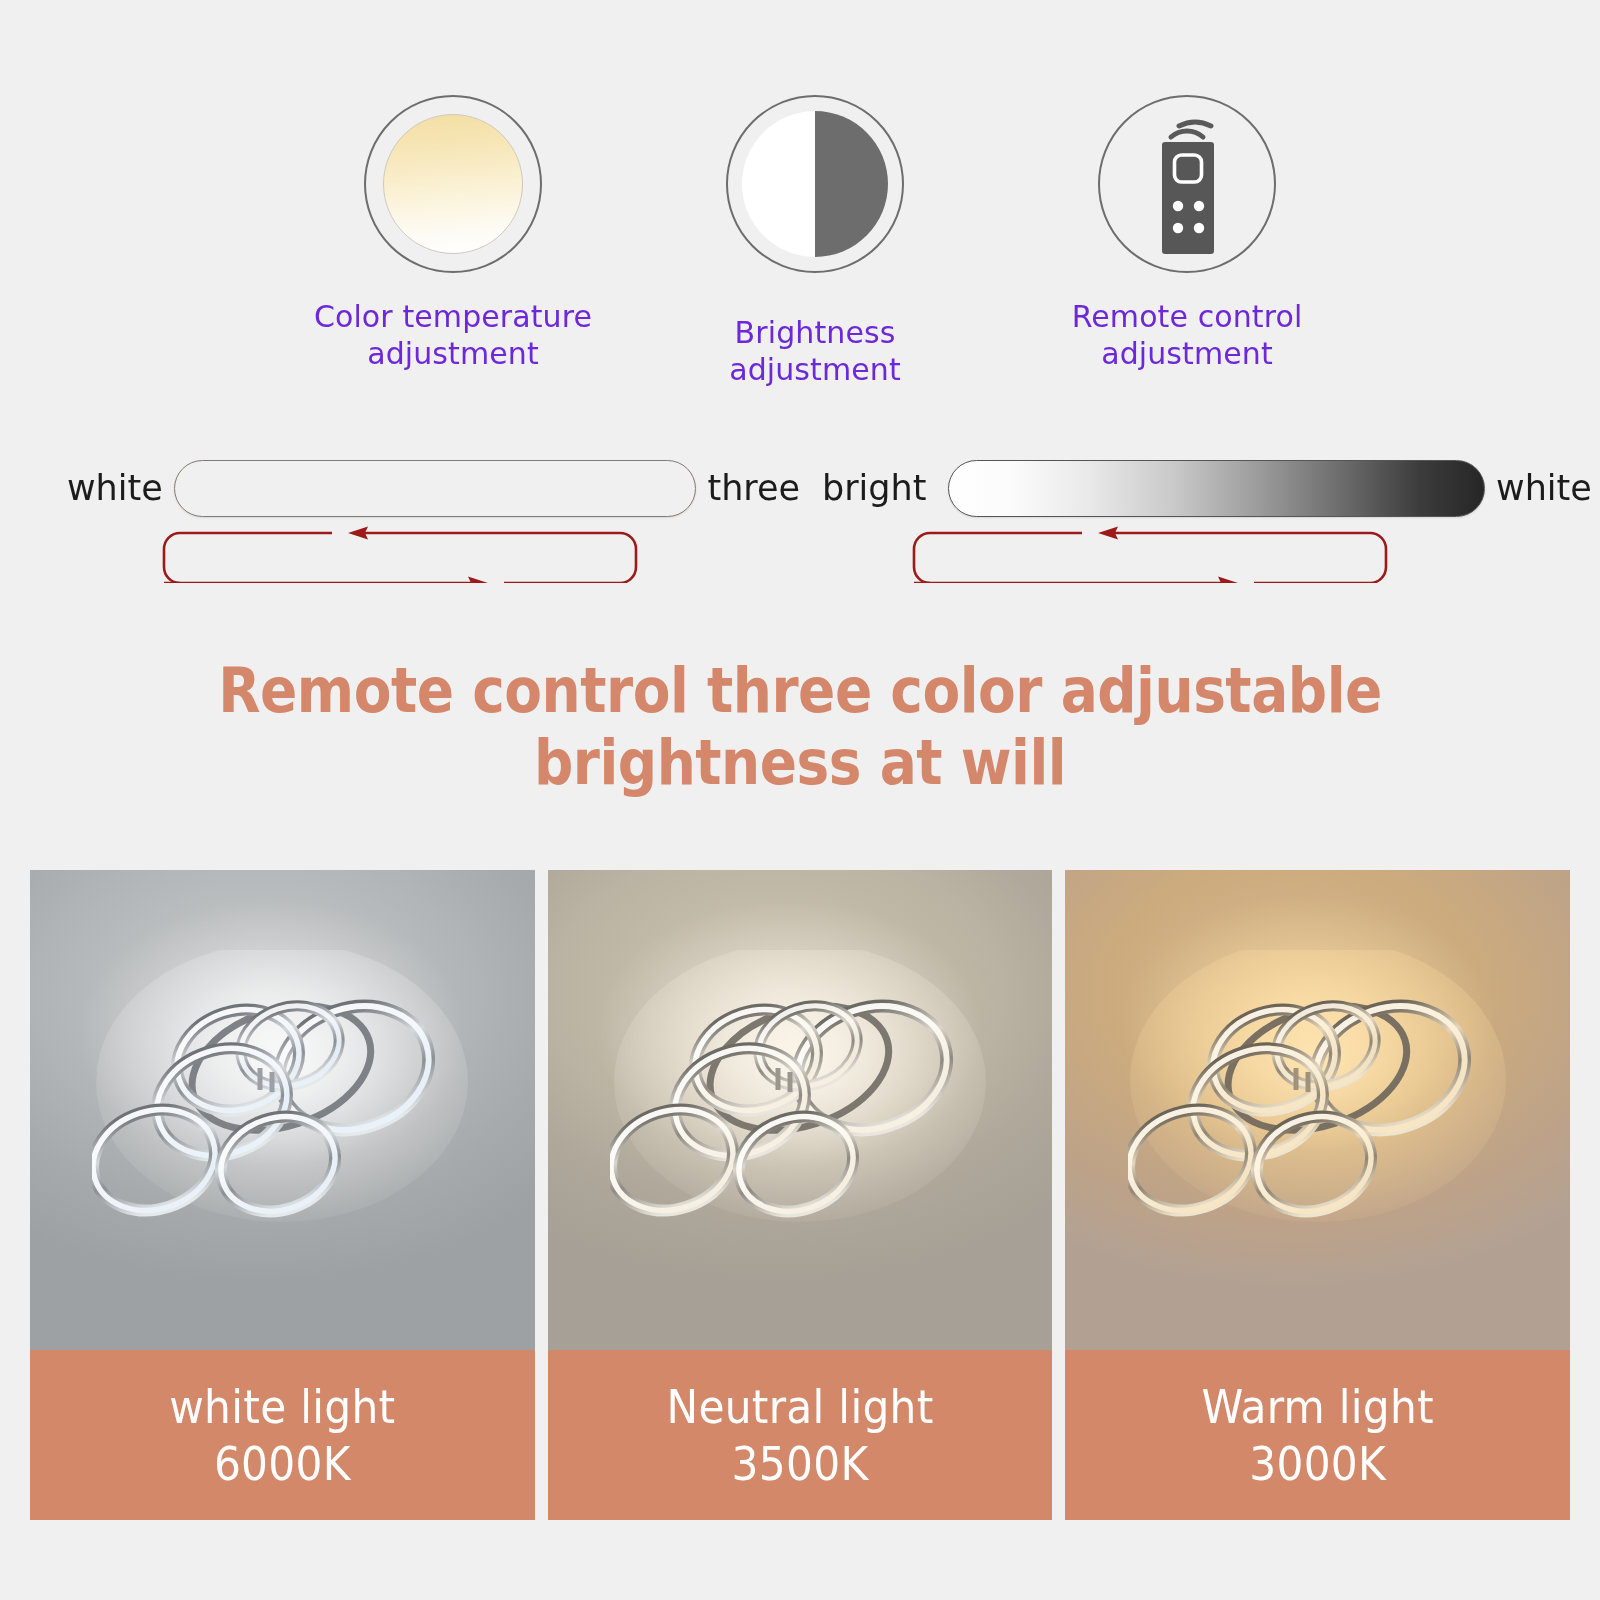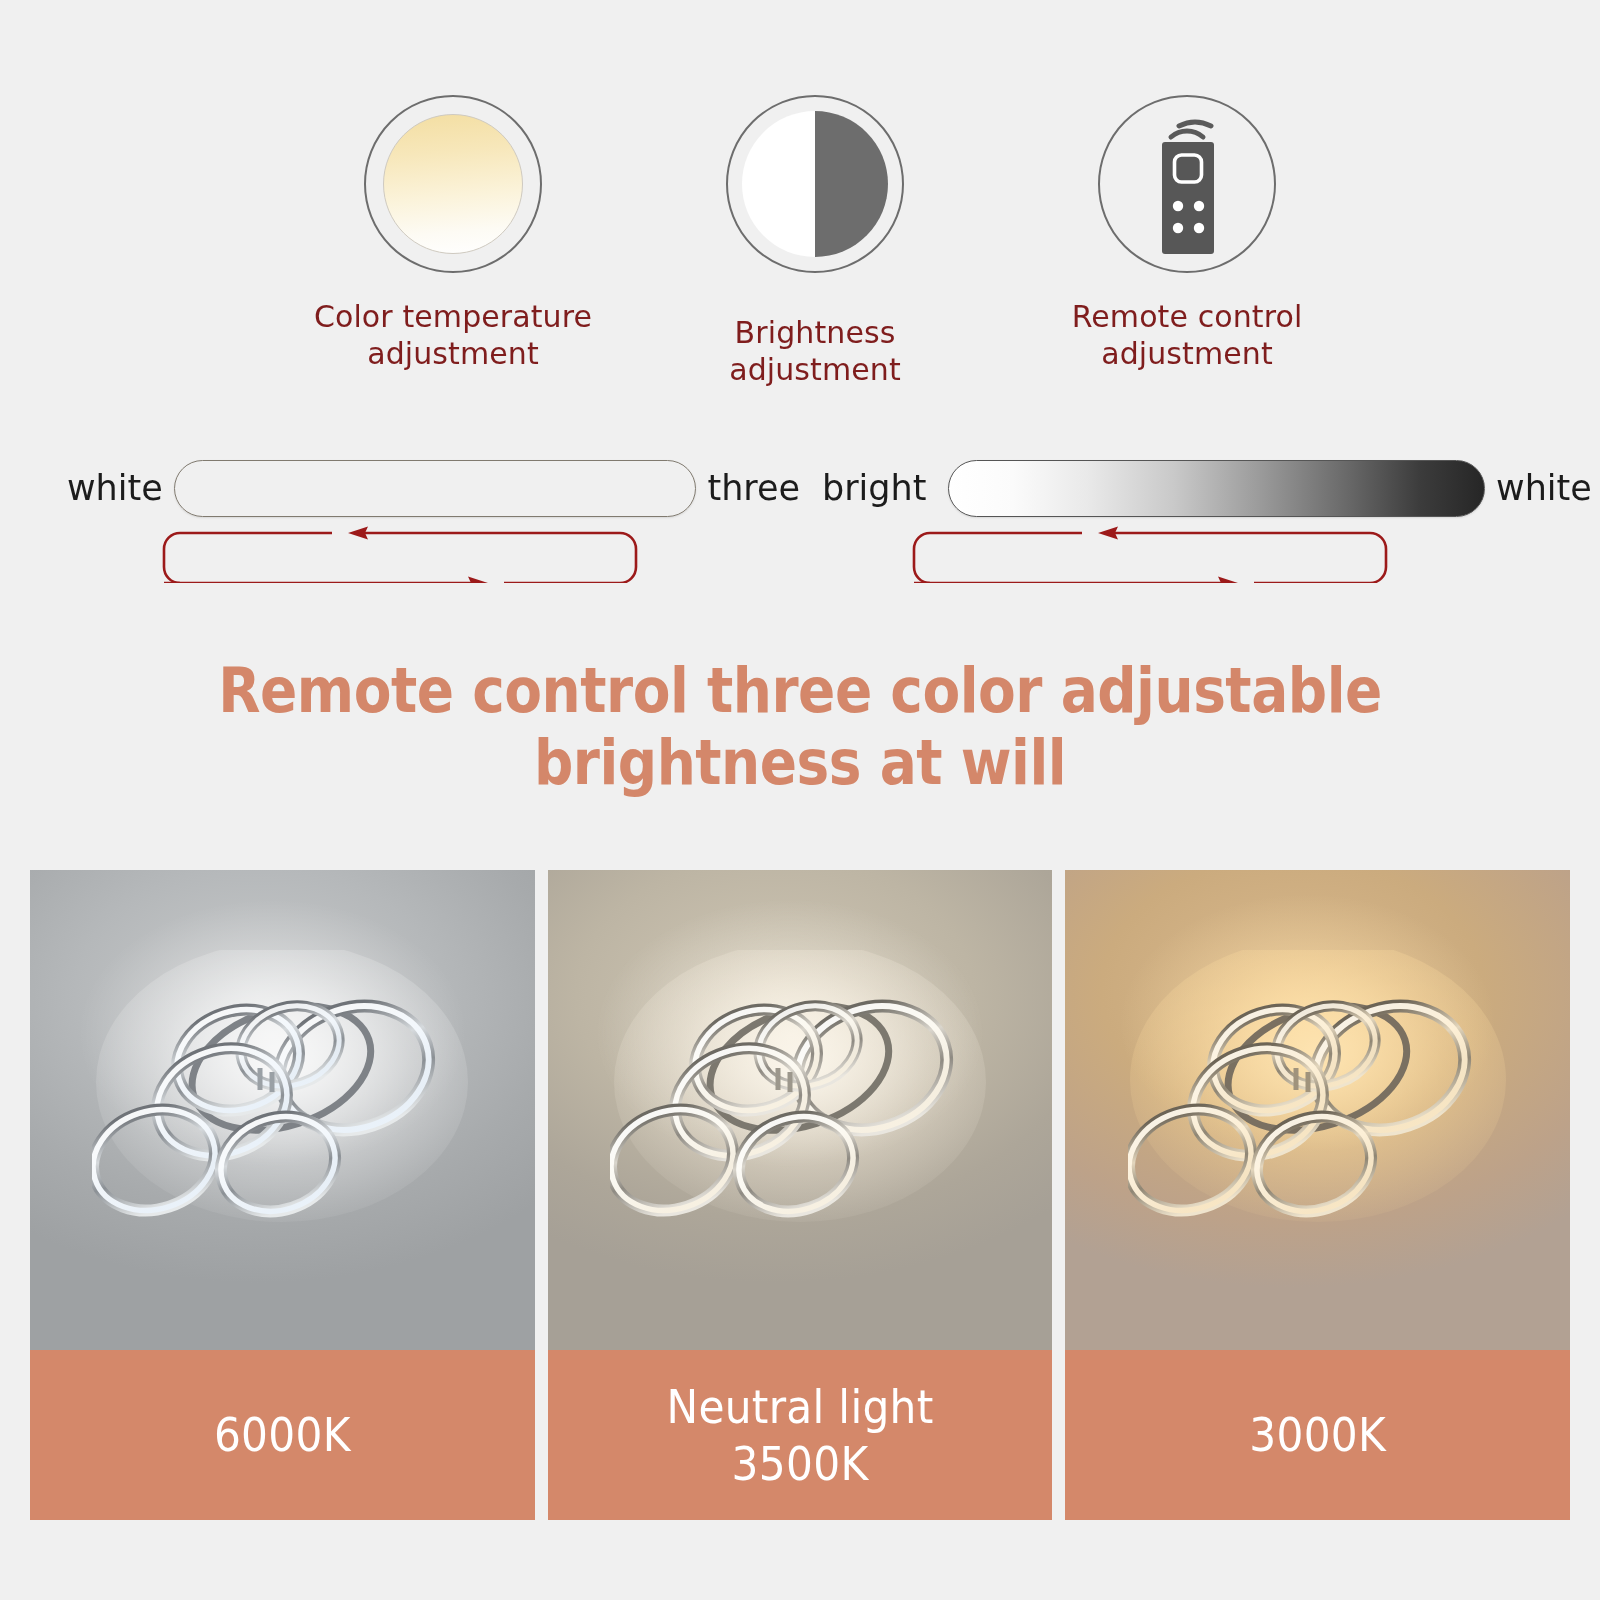--- a/index.html
+++ b/index.html
@@ -37,21 +37,21 @@
   }
   
   .br-inner{
     width:146px; height:146px; border-radius:50%;
     background:linear-gradient(90deg,#ffffff 0 50%,#6d6d6d 50% 100%);
   }
   
   .rm-wrap{ width:146px; height:150px; position:relative; }
   .feature-label{
     margin-top:26px;
-    font-size:30px; line-height:1.22; color:#7f1d1d;
+    font-size:30px; line-height:1.22; color:#6d28d9;
     text-align:center; font-family:"DejaVu Sans", sans-serif;
     letter-spacing:.1px; white-space:pre-line;
   }
 
   
   .slider-block{ position:absolute; top:455px; height:150px; }
   .slider-block.left{ left:0; width:800px; }
   .slider-block.right{ left:790px; width:810px; }
 
   .slider-line{ display:flex; align-items:center; height:66px;padding-left:32px; }
@@ -288,20 +288,21 @@
 
           <g transform="rotate(-18 186 214)">
             <ellipse cx="186" cy="214" rx="58" ry="46" fill="none" stroke="url(#w-chrome)" stroke-width="12"></ellipse>
             <ellipse cx="186" cy="214" rx="58" ry="46" fill="none" stroke="url(#w-lit)" stroke-width="5.5" opacity=".95"></ellipse>
           </g>
           <path d="M168 118 v22 M180 122 v20" stroke="#9aa0a5" stroke-width="5" fill="none"></path>
         </svg>
       </div>
     </div>
     <div class="caption">
+      <span>white light</span>
       <span>6000K</span>
     </div>
   </div>
 
   <div class="panel">
     <div class="photo neutral-mode">
       <div class="lamp">
         <svg viewBox="0 0 380 300" width="380" height="300">
           <defs>
             <radialGradient id="n-halo" cx="50%" cy="44%" r="62%">
@@ -407,17 +408,18 @@
           </g>
           <g transform="rotate(-18 186 214)">
             <ellipse cx="186" cy="214" rx="58" ry="46" fill="none" stroke="url(#r-chrome)" stroke-width="12"></ellipse>
             <ellipse cx="186" cy="214" rx="58" ry="46" fill="none" stroke="url(#r-lit)" stroke-width="5.5" opacity=".95"></ellipse>
           </g>
           <path d="M168 118 v22 M180 122 v20" stroke="#a0937c" stroke-width="5" fill="none"></path>
         </svg>
       </div>
     </div>
     <div class="caption">
+      <span>Warm light</span>
       <span>3000K</span>
     </div>
   </div>
 
 </div>
 
 </body></html>

